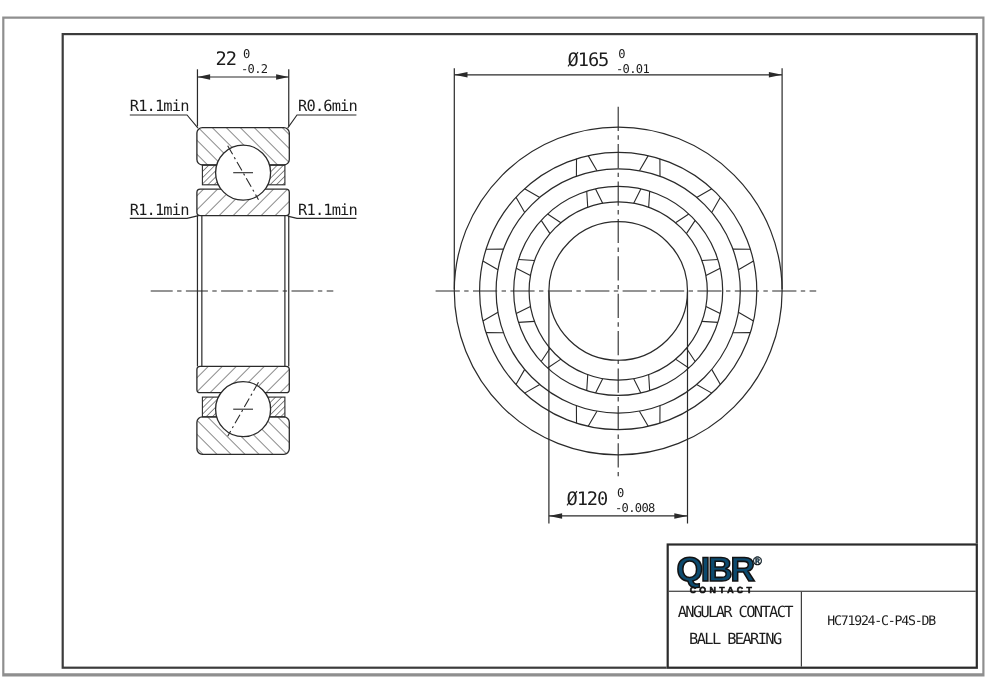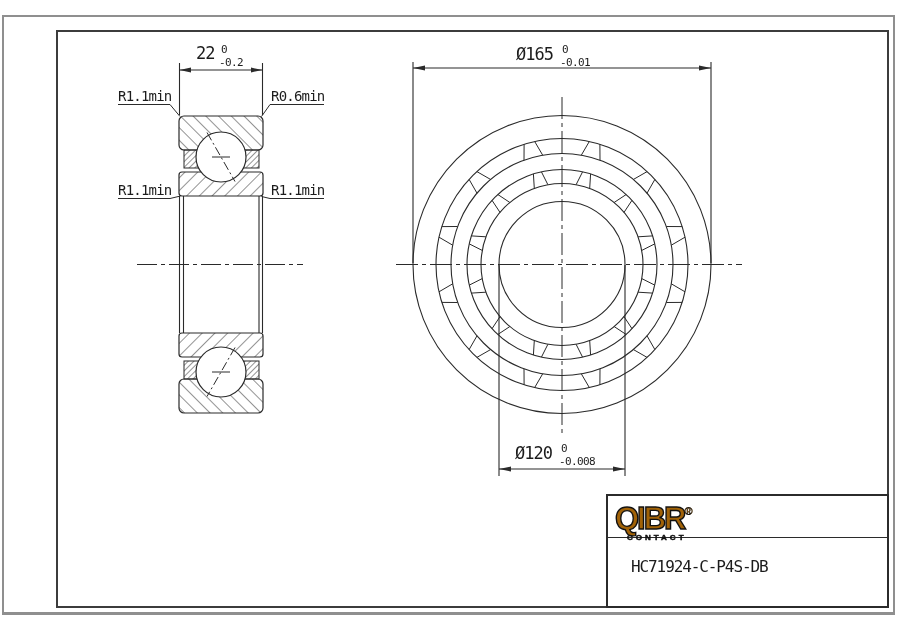--- a/index.html
+++ b/index.html
@@ -13,37 +13,37 @@
   svg text{fill:#1c1c1c;font-family:"DejaVu Sans Mono",monospace;}
   .dimtext{font-size:17px;letter-spacing:-1px;}
   .toltext{font-size:11px;letter-spacing:-0.6px;}
   .labeltext{font-size:14px;letter-spacing:-0.8px;}
   
   .tblock{position:absolute;left:606px;top:494px;width:283px;height:114px;
           border:2px solid #2b2b2b;box-sizing:border-box;background:#fff;}
   .tb-toprow{display:flex;height:42px;border-bottom:1.5px solid #2b2b2b;box-sizing:border-box;}
   .tb-logo{width:122px;padding:2px 0 0 7px;box-sizing:border-box;}
   .logo-main{font-family:"Liberation Sans","DejaVu Sans",sans-serif;font-weight:900;
-             font-size:31px;line-height:27px;letter-spacing:-2px;color:#a16207;
+             font-size:31px;line-height:27px;letter-spacing:-2px;color:#0c4a6e;
              -webkit-text-stroke:1.4px #111;white-space:nowrap;}
   .logo-reg{font-size:11px;vertical-align:14px;-webkit-text-stroke:0.4px #111;letter-spacing:0;}
   .logo-sub{font-family:"Liberation Sans","DejaVu Sans",sans-serif;font-weight:700;
             font-size:8px;letter-spacing:3px;color:#111;margin:1px 0 0 12px;
             -webkit-text-stroke:0.5px #111;}
   .tb-company{flex:1;text-align:center;padding-top:5px;}
   .tb-company .line1{font-size:10.5px;letter-spacing:-1.05px;white-space:nowrap;}
   .tb-company .line2{font-size:11.5px;letter-spacing:-1.1px;margin-top:4px;white-space:nowrap;}
   .tb-botrow{display:flex;height:68px;}
   .tb-type{width:121px;border-right:1.5px solid #2b2b2b;box-sizing:border-box;
            text-align:center;padding-top:11px;}
   .tb-type .line{font-size:14px;letter-spacing:-1.5px;white-space:nowrap;}
   .tb-type .line+.line{margin-top:8px;}
   .tb-part{flex:1;padding:11px 0 0 7px;box-sizing:border-box;}
   .tb-part .pn-label{font-size:14px;letter-spacing:-1.2px;white-space:nowrap;}
-  .tb-part .pn-value{font-size:16px;letter-spacing:-1.1px;margin:8px 0 0 16px;white-space:nowrap;}
+  .tb-part .pn-value{font-size:12px;letter-spacing:-1.1px;margin:8px 0 0 16px;white-space:nowrap;}
 </style>
 </head>
 <body>
 
 <div id="stage">
 
   <div class="frame-outer"></div>
   <div class="frame-inner"></div>
 
   <svg width="900" height="636" viewBox="0 0 900 636">
@@ -146,19 +146,23 @@
   </svg>
 
   <div class="tblock">
     <div class="tb-toprow">
       <div class="tb-logo">
         <div class="logo-main"><span>QIBR</span><span class="logo-reg">®</span></div>
         <div class="logo-sub">CONTACT</div>
       </div>
     </div>
     <div class="tb-botrow">
+      <div class="tb-type">
+        <div class="line">ANGULAR CONTACT</div>
+        <div class="line">BALL BEARING</div>
+      </div>
       <div class="tb-part">
         <div class="pn-value">HC71924-C-P4S-DB</div>
       </div>
     </div>
   </div>
 
 </div>
 
 </body></html>

